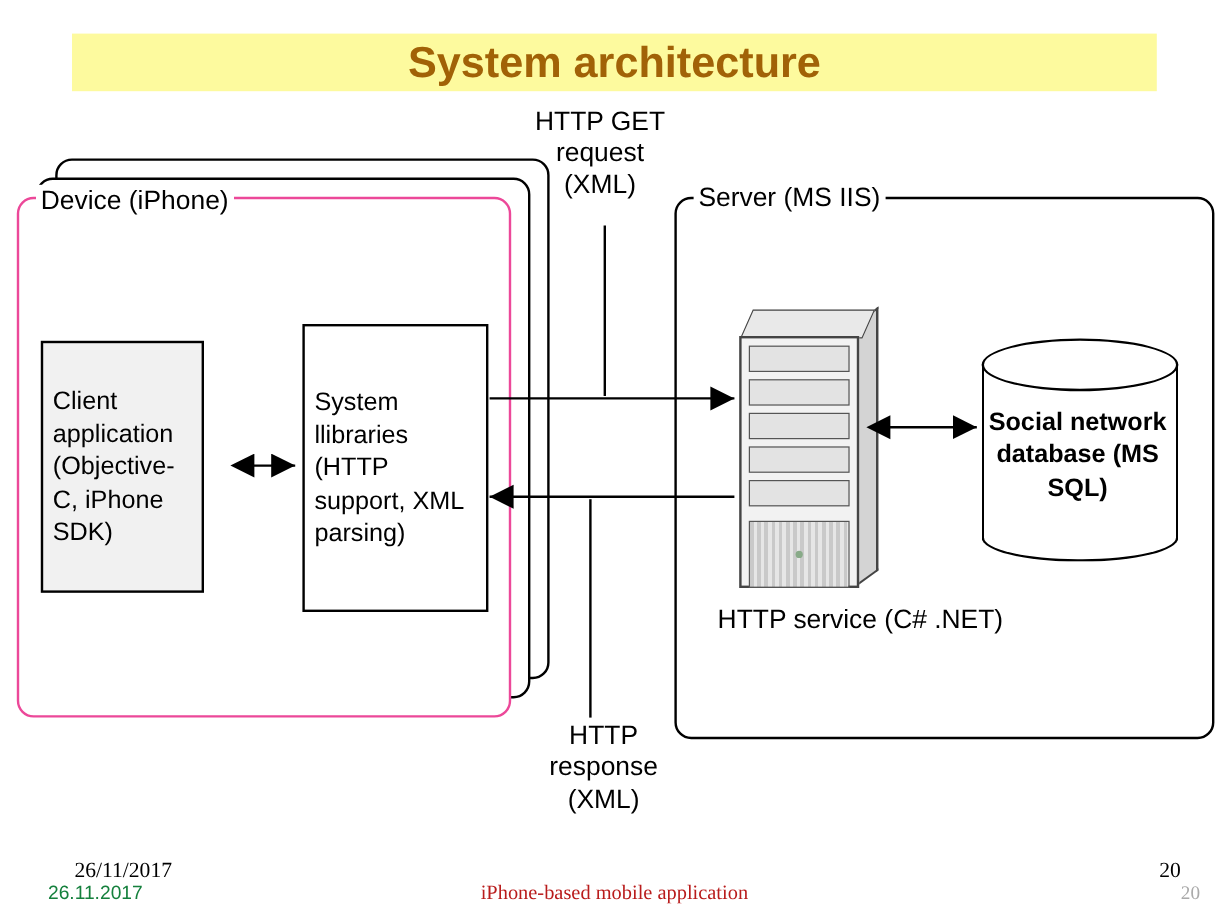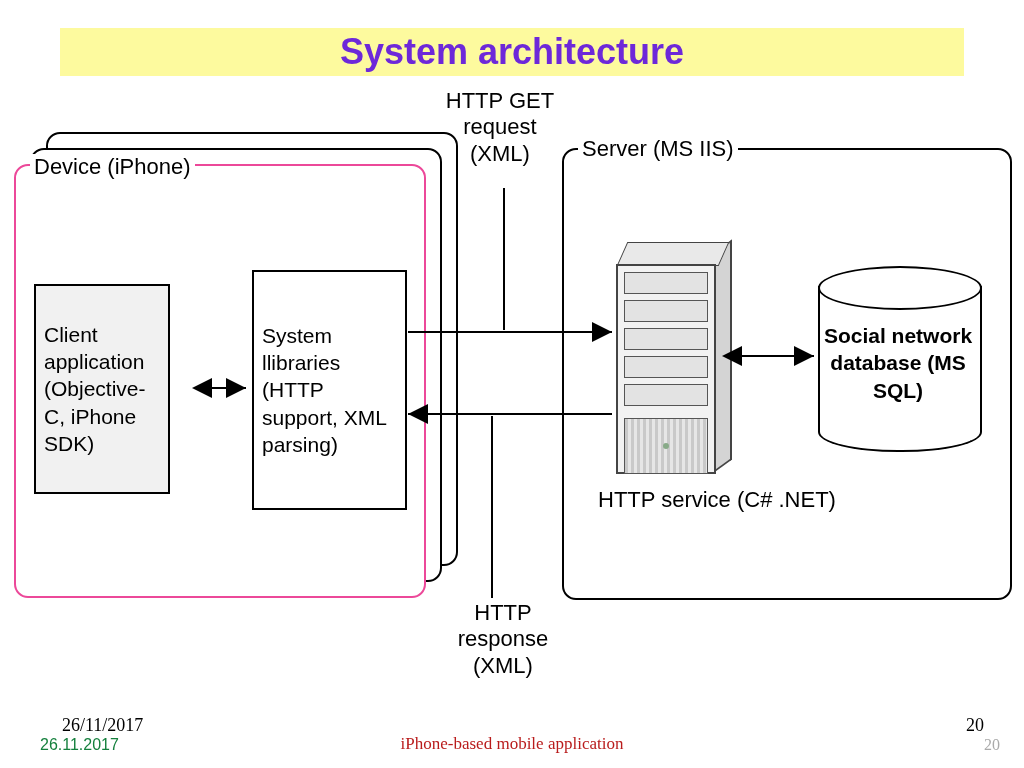--- a/index.html
+++ b/index.html
@@ -1,26 +1,26 @@
 <!DOCTYPE html>
 <html><head>
 <meta charset="utf-8">
 <style>
   html,body{margin:0;padding:0;width:1024px;height:768px;font-family:Arial,Helvetica,sans-serif;background:#fff;color:#000;}
   .slide{position:relative;width:1024px;height:768px;overflow:hidden;}
   .title-bar{position:absolute;left:60px;top:28px;width:904px;height:48px;background:#fdfa9e;text-align:center;}
-  .title-text{font-size:36px;font-weight:bold;color:#6d28d9;line-height:48px;}
+  .title-text{font-size:36px;font-weight:bold;color:#a16207;line-height:48px;}
   .diagram{position:absolute;left:14px;top:132px;width:996px;height:520px;}
   .stack1{position:absolute;left:32px;top:0;width:408px;height:430px;border:2px solid #000;border-radius:14px;background:#fff;}
   .stack2{position:absolute;left:16px;top:16px;width:408px;height:430px;border:2px solid #000;border-radius:14px;background:#fff;}
   .stack3{position:absolute;left:0;top:32px;width:408px;height:430px;border:2px solid #ec4899;border-radius:14px;background:#fff;}
   .device-legend{position:absolute;left:14px;top:-12px;background:#fff;padding:0 4px;font-size:22px;}
   .client-box{position:absolute;left:18px;top:118px;width:136px;height:210px;background:#f1f1f1;border:2px solid #000;font-size:21px;text-align:left;padding:10px 8px;box-sizing:border-box;line-height:1.3;display:flex;align-items:center;}
   .syslib-box{position:absolute;left:236px;top:104px;width:155px;height:240px;background:#fff;border:2px solid #000;font-size:21px;text-align:left;padding:10px 8px;box-sizing:border-box;line-height:1.3;display:flex;align-items:center;}
-  .server-group{position:absolute;left:548px;top:16px;width:446px;height:448px;border:2px solid #000;border-radius:14px;background:#fff;}
+  .server-group{position:absolute;left:548px;top:32px;width:446px;height:448px;border:2px solid #000;border-radius:14px;background:#fff;}
   .server-legend{position:absolute;left:14px;top:-14px;background:#fff;padding:0 4px;font-size:22px;}
   .server-box{position:absolute;left:52px;top:92px;width:112px;height:230px;}
   .server-top{position:absolute;left:6px;top:0;width:100px;height:22px;background:#e9e9e9;border:1px solid #444;transform:skewX(-24deg);}
   .server-body{position:absolute;left:0;top:22px;width:96px;height:206px;background:#f2f2f2;border:2px solid #444;}
   .server-body .slot{height:20px;margin:6px 6px 0 6px;border:1px solid #555;background:#e3e3e3;}
   .server-body .vent{height:54px;margin:12px 6px 0 6px;border:1px solid #555;background:repeating-linear-gradient(90deg,#c9c9c9 0 3px,#e6e6e6 3px 6px);position:relative;}
   .server-body .vent::after{content:"";position:absolute;left:50%;top:50%;width:6px;height:6px;border-radius:50%;background:#8a8;transform:translate(-50%,-50%);}
   .server-side{position:absolute;left:96px;top:12px;width:18px;height:216px;background:#d4d4d4;border:2px solid #444;border-left:none;transform:skewY(-36deg);transform-origin:left top;}
   .rest-label{position:absolute;left:34px;top:336px;font-size:22px;text-align:left;line-height:1.25;}
   .db{position:absolute;left:254px;top:116px;width:160px;height:184px;}

